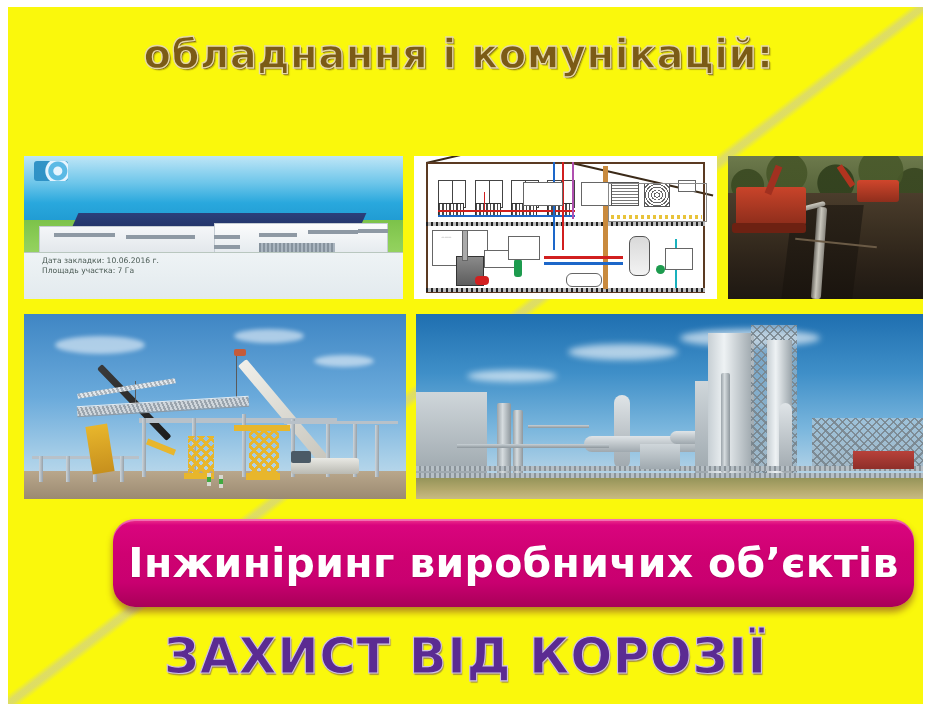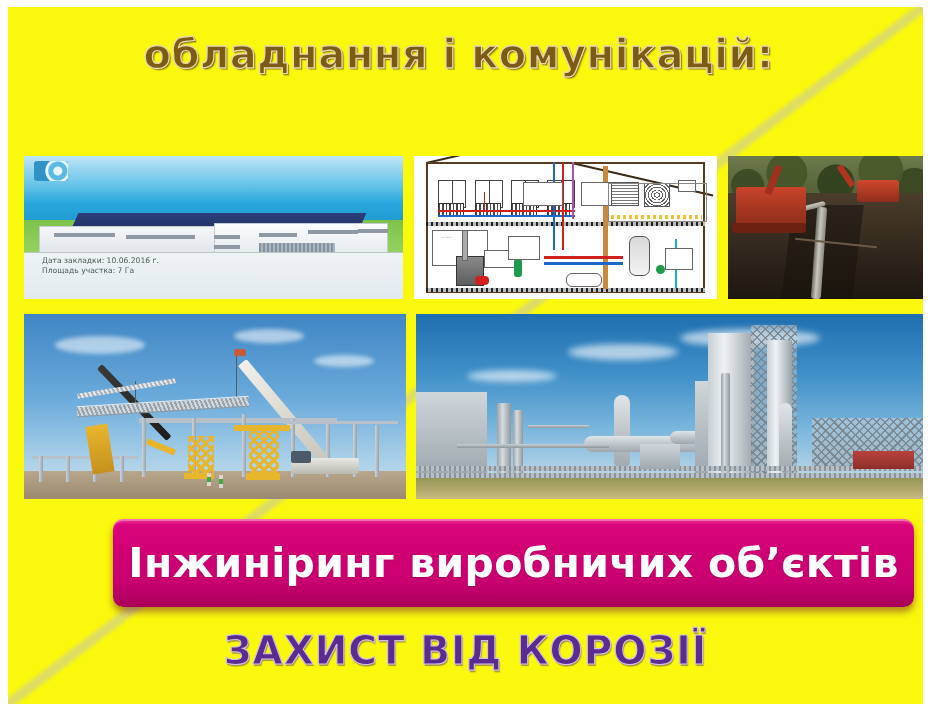--- a/index.html
+++ b/index.html
@@ -194,39 +194,39 @@
       background:repeating-linear-gradient(45deg,rgba(120,132,140,.85) 0 1.5px,transparent 1.5px 6px),
                  repeating-linear-gradient(-45deg,rgba(120,132,140,.85) 0 1.5px,transparent 1.5px 6px),
                  linear-gradient(rgba(205,214,220,.5),rgba(150,160,168,.5));}
   .p5-pipe{position:absolute;background:linear-gradient(#c9d1d6,#8d969c);}
   .p5-rail{position:absolute;height:5px;
       background:repeating-linear-gradient(90deg,#b6bfc5 0 3px,#8b949a 3px 5px);}
 
   
   .banner{
     position:absolute;left:105px;top:512px;width:801px;height:88px;z-index:4;
-    border-radius:10px;
+    border-radius:22px;
     background:linear-gradient(#f0368e 0%,#d9047e 7%,#cf0172 40%,#c90070 72%,#a80058 100%);
     box-shadow:0 5px 7px rgba(90,0,50,.45), inset 0 2px 0 rgba(255,255,255,.32);
     display:flex;align-items:center;justify-content:center;
   }
   .banner-text{
     font-family:"DejaVu Sans", sans-serif;
     font-weight:bold;font-size:41px;color:#ffffff;
     letter-spacing:0.3px;white-space:nowrap;
     text-shadow:0 1px 1px rgba(120,0,60,.35);
   }
 
   
   .footer{
     position:absolute;left:0;right:0;top:621px;z-index:4;text-align:center;
   }
   .footer-text{
     font-family:"DejaVu Sans", sans-serif;
-    font-weight:bold;font-size:39px;
+    font-weight:bold;font-size:49px;
     color:#5B2B92;
     letter-spacing:1px;
     -webkit-text-stroke:1.1px #cfc0e2;
     text-shadow:1px 2px 1px rgba(70,30,110,.45);
     white-space:nowrap;
   }
 </style>
 </head>
 <body>
 

